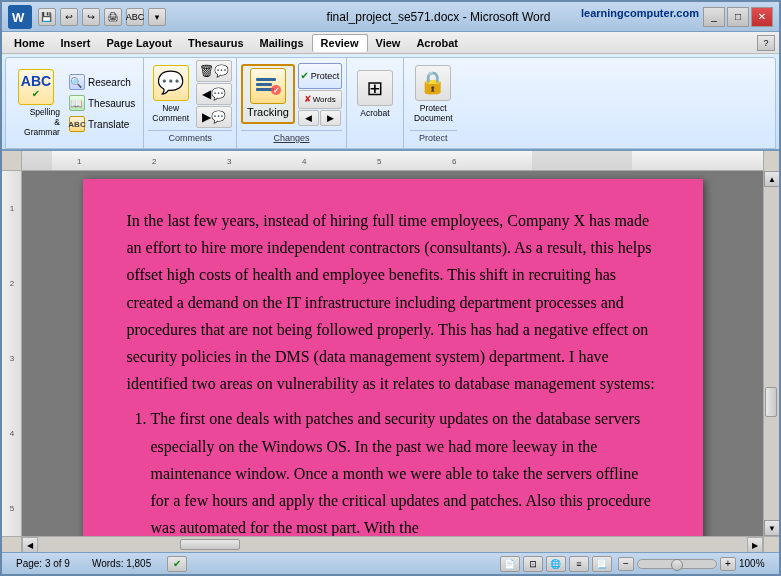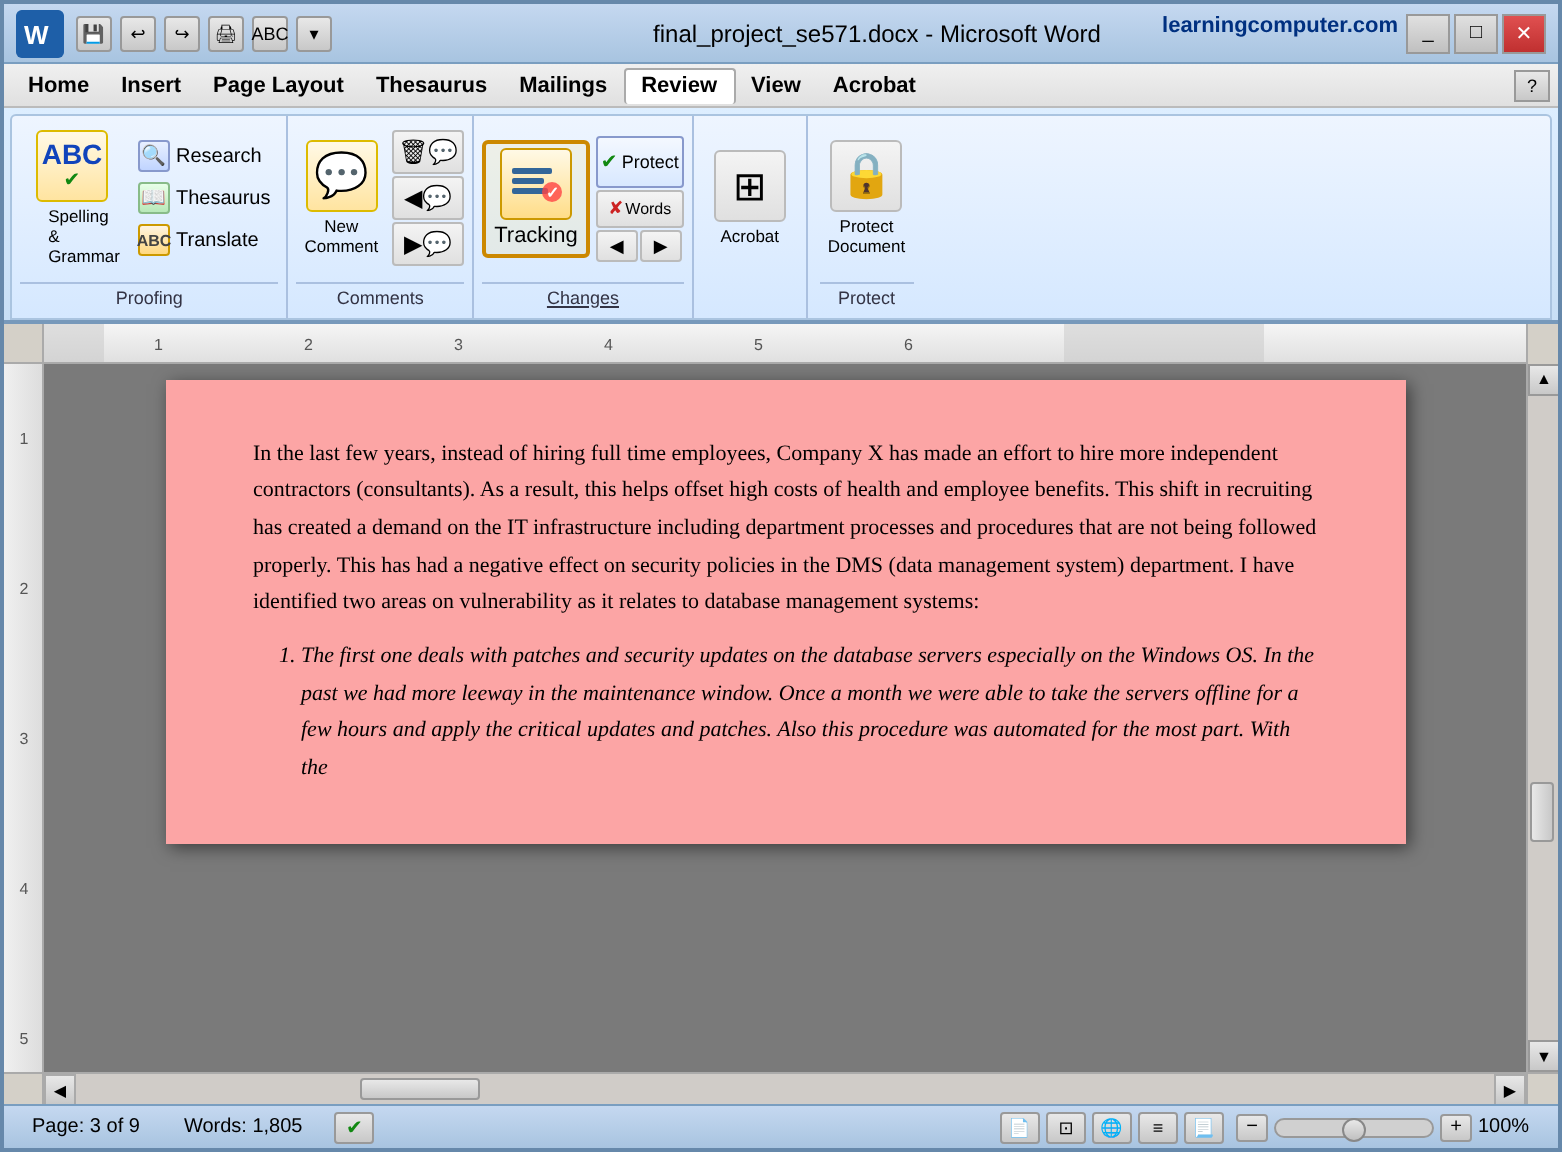--- a/index.html
+++ b/index.html
@@ -283,39 +283,38 @@
     <div style="display:flex; flex-direction:row; background:linear-gradient(to bottom,#eef5ff,#d5e8ff); border:1px solid #aac4e0; border-radius:3px 3px 0 0; min-height:80px; align-items:stretch;">
 
       <div style="display:flex; flex-direction:column; border-right:1px solid #aac0e0; padding:2px 4px;">
         <div style="display:flex; flex-direction:row; align-items:center; flex:1; gap:3px;">
 
           <div class="spelling-btn" style="width:52px;">
             <div style="display:flex; flex-direction:column; align-items:center; justify-content:center; width:36px; height:36px; background:linear-gradient(to bottom,#fff9e6,#ffe4a0); border:1px solid #ddbb00; border-radius:3px; margin-bottom:2px;">
               <span style="font-size:14px; font-weight:bold; color:#1144bb; line-height:1;">ABC</span>
               <span style="font-size:10px; color:#118811;">✔</span>
             </div>
-            <span style="font-size:8.5px; text-align:left; line-height:1.2;margin-left:12px;">Spelling &amp;<br>Grammar</span>
+            <span style="font-size:8.5px; text-align:right; line-height:1.2;margin-left:12px;">Spelling &amp;<br>Grammar</span>
           </div>
 
           <div style="display:flex; flex-direction:column; justify-content:center; gap:1px;">
             <div class="ribbon-btn-small">
               <span style="width:16px; height:16px; margin-right:3px; display:inline-flex; align-items:center; justify-content:center; background:linear-gradient(to bottom,#e8f0ff,#c0d4ff); border:1px solid #8899cc; border-radius:2px; font-size:10px;">🔍</span>
               <span>Research</span>
             </div>
             <div class="ribbon-btn-small">
               <span style="width:16px; height:16px; margin-right:3px; display:inline-flex; align-items:center; justify-content:center; background:linear-gradient(to bottom,#e8ffe8,#b8e8b8); border:1px solid #88bb88; border-radius:2px; font-size:10px;">📖</span>
               <span>Thesaurus</span>
             </div>
             <div class="ribbon-btn-small">
               <span style="width:16px; height:16px; margin-right:3px; display:inline-flex; align-items:center; justify-content:center; background:linear-gradient(to bottom,#fff4e0,#ffd880); border:1px solid #cc9900; border-radius:2px; font-size:8px; font-weight:bold; color:#444;">ABC</span>
               <span>Translate</span>
             </div>
           </div>
         </div>
-        <div style="font-size:9px; text-align:center; color:#334; padding:2px 0 3px; border-top:1px solid #aac0e0; margin-top:2px;">Proofing</div>
       </div>
 
       <div style="display:flex; flex-direction:column; border-right:1px solid #aac0e0; padding:2px 4px;">
         <div style="display:flex; flex-direction:row; align-items:center; flex:1; gap:3px;">
 
           <div class="ribbon-btn">
             <div style="width:36px; height:36px; background:linear-gradient(to bottom,#fff9e6,#ffe4a0); border:1px solid #ddbb00; border-radius:3px; display:flex; align-items:center; justify-content:center; font-size:22px;">💬</div>
             <span style="font-size:8.5px; text-align:center; line-height:1.2; margin-top:2px;">New<br>Comment</span>
           </div>
 
@@ -416,23 +415,23 @@
         <svg width="20" height="400" style="position:absolute;top:0;left:0;">
           <text x="10" y="40" font-size="8" fill="#555" text-anchor="middle">1</text>
           <text x="10" y="115" font-size="8" fill="#555" text-anchor="middle">2</text>
           <text x="10" y="190" font-size="8" fill="#555" text-anchor="middle">3</text>
           <text x="10" y="265" font-size="8" fill="#555" text-anchor="middle">4</text>
           <text x="10" y="340" font-size="8" fill="#555" text-anchor="middle">5</text>
         </svg>
       </div>
 
       <div style="flex:1; background:#7a7a7a; overflow:hidden; position:relative;">
-        <div style="background:#fca5a5; margin:8px auto; width:620px; padding:28px 44px; box-shadow:2px 2px 8px rgba(0,0,0,0.5); font-size:11px; line-height:1.7; color:#000; font-family:'Times New Roman',Times,serif;">
+        <div style="background:#ec4899; margin:8px auto; width:620px; padding:28px 44px; box-shadow:2px 2px 8px rgba(0,0,0,0.5); font-size:16px; line-height:1.7; color:#000; font-family:'Times New Roman',Times,serif;">
           <p>In the last few years, instead of hiring full time employees, Company X has made an effort to hire more independent contractors (consultants). As a result, this helps offset high costs of health and employee benefits. This shift in recruiting has created a demand on the IT infrastructure including department processes and procedures that are not being followed properly. This has had a negative effect on security policies in the DMS (data management system) department. I have identified two areas on vulnerability as it relates to database management systems:</p>
-          <ol style="margin-left:24px; margin-top:8px;font-style:italic;">
+          <ol style="margin-left:24px; margin-top:8px;">
             <li>The first one deals with patches and security updates on the database servers especially on the Windows OS. In the past we had more leeway in the maintenance window. Once a month we were able to take the servers offline for a few hours and apply the critical updates and patches. Also this procedure was automated for the most part. With the</li>
           </ol>
         </div>
       </div>
 
       <div class="scroll-col">
         <div class="scrollbar-arrow" style="font-size:8px;">▲</div>
         <div style="flex:1; background:#d0ccc8; position:relative;">
           <div style="position:absolute; top:60%; left:1px; width:12px; height:30px; background:linear-gradient(to right,#e8e8e8,#c8c8c8); border:1px solid #999; border-radius:2px;"></div>
         </div>

